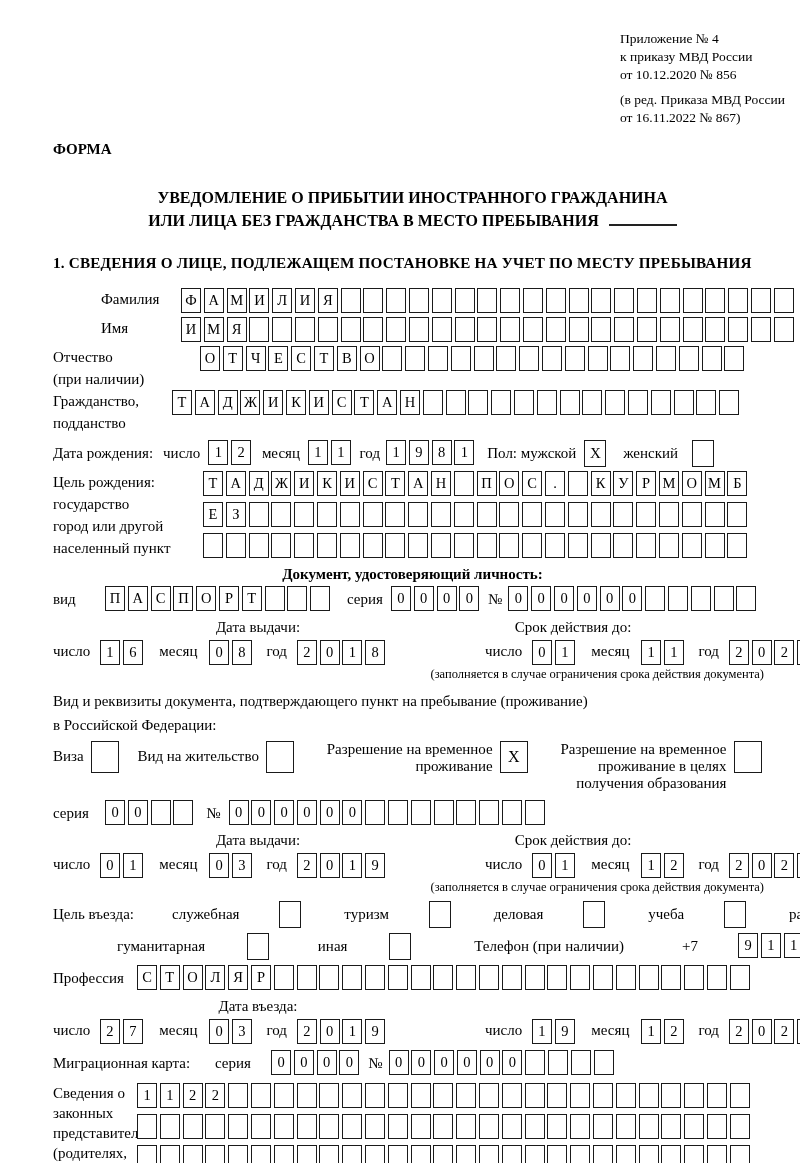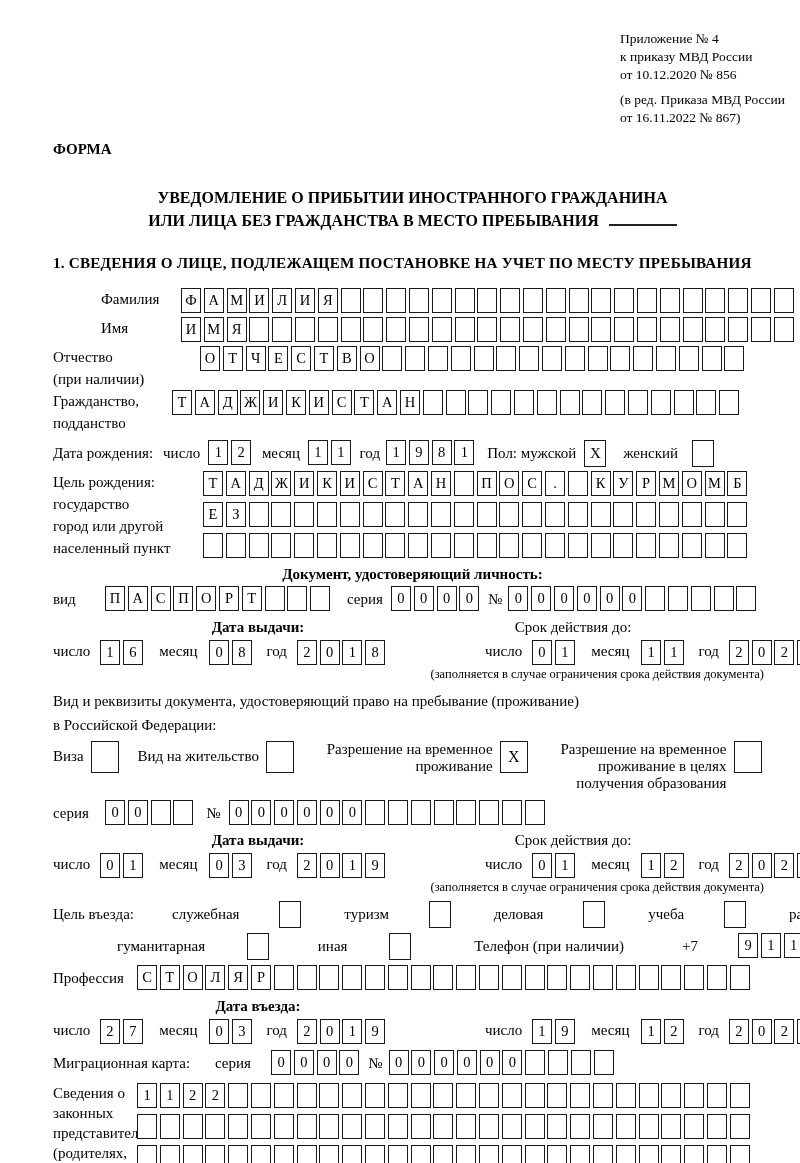--- a/index.html
+++ b/index.html
@@ -27,21 +27,21 @@
   .forma { text-align:left; font-weight:bold; font-size:15px; margin:14px 6px 0 0; }
   .title { text-align:center; font-weight:bold; font-size:16px; line-height:23px; margin-top:28px; }
   .u-line { display:inline-block; width:68px; border-bottom:2px solid #222; margin-left:10px; }
   .sec-heading { font-weight:bold; font-size:15.2px; margin-top:22px; letter-spacing:0.2px; }
   .rows { margin-top:16px; }
   .w80 { width:80px;margin-left:48px; } .w147 { width:147px; } .w119 { width:119px; } .w150 { width:150px; } .w84 { width:84px; }
   .ml6{margin-left:6px;} .ml8{margin-left:8px;} .ml10{margin-left:10px;} .ml14{margin-left:14px;} .ml18{margin-left:18px;}
   .stackrows .bg { display:flex; margin-bottom:6px; }
   .center-head { text-align:center; font-weight:bold; margin:2px 0 3px 0; }
   .duo-heads { display:flex; line-height:17px; margin-bottom:2px; }
-  .duo-heads .dh-l { width:350px; text-align:center; padding-left:60px; box-sizing:border-box;font-weight:bold; }
+  .duo-heads .dh-l { width:350px; text-align:center; padding-left:60px; box-sizing:border-box; }
   .duo-heads .dh-r { width:340px; text-align:center; }
   .duo-lines { display:flex; }
   .duo-l { width:350px; flex:0 0 auto; }
   .duo-r { flex:0 0 auto; padding-left:82px; }
   .duo-note { text-align:right; font-size:12.5px; padding-right:8px; line-height:16px; margin-top:1px; }
   .opt { display:flex; align-items:flex-start; gap:7px; }
   .opt .olbl { line-height:17px; text-align:right; }
   .opts-row { display:flex; align-items:flex-start; gap:16px; margin:4px 0 8px 0; }
   .purpose-row { display:flex; align-items:flex-start; margin-bottom:5px;gap:32px; }
   .purpose-row .plbl { line-height:27px; white-space:nowrap; }
@@ -405,21 +405,21 @@
               <span class="cell">0</span>
               <span class="cell">2</span>
               <span class="cell">5</span>
             </span>
         </div>
       </div>
       <div class="duo-note">(заполняется в случае ограничения срока действия документа)</div>
     </div>
 
     <div style="line-height:24px;">
-      <div>Вид и реквизиты документа, удостоверяющий право на пребывание (проживание)</div>
+      <div>Вид и реквизиты документа, подтверждающего пункт на пребывание (проживание)</div>
       <div>в Российской Федерации:</div>
     </div>
 
     <div class="opts-row">
       <div class="opt">
         <span class="olbl" style="line-height:30px;">Виза</span>
         <span class="bg big">
             <span class="cell"></span>
           </span>
       </div>

